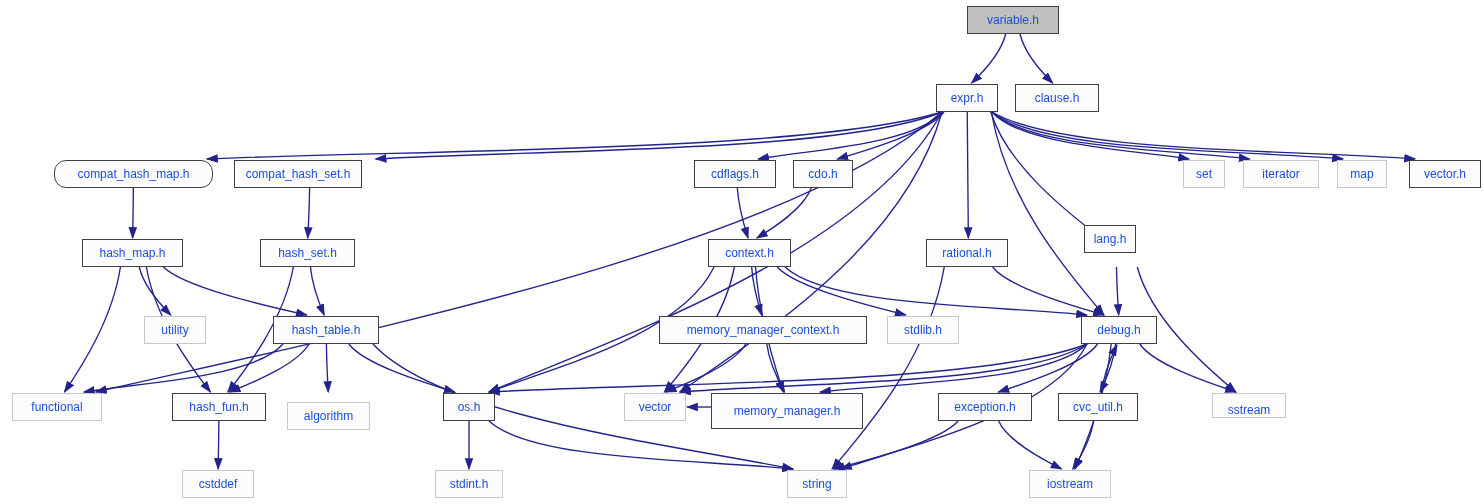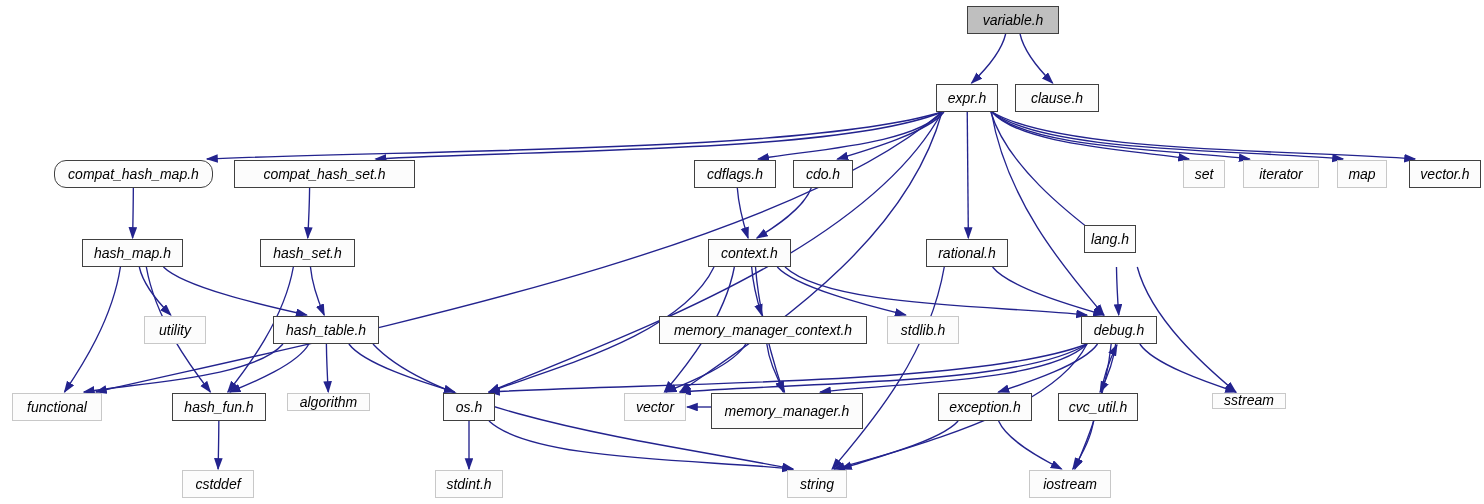--- a/index.html
+++ b/index.html
@@ -1,21 +1,21 @@
 <!DOCTYPE html>
 <html><head>
 <meta charset="utf-8">
 <style>
   html,body{margin:0;padding:0;background:#ffffff;}
   #graph{position:relative;width:1484px;height:504px;background:#ffffff;
          font-family:"Liberation Sans","DejaVu Sans",sans-serif;overflow:hidden;}
   #edges{position:absolute;left:0;top:0;width:1484px;height:504px;}
   .node{position:absolute;box-sizing:border-box;display:flex;align-items:center;
         justify-content:center;white-space:nowrap;background:#fcfcfc;
-        font-size:14px;color:#000000;letter-spacing:0px;font-style:italic;}
+        font-size:12px;color:#1d4ed8;letter-spacing:0px;}
   .node.sys{border:1px solid #c8c8c8;background:#fcfcfc;}
   .node.prj{border:1px solid #404040;background:#fcfcfc;}
   .node.root{border:1.6px solid #404040;background:#bfbfbf;}
   .node.thick{border:1.6px solid #404040;align-items:center;}
 </style>
 </head>
 <body>
 
 <div id="graph">
   <svg id="edges" viewBox="0 0 1484 504" xmlns="http://www.w3.org/2000/svg">
@@ -92,21 +92,21 @@
       </div>
       <div class="node prj thick" style="left: 936px; top: 84px; width: 62px; height: 28px;">
         <span>expr.h</span>
       </div>
       <div class="node prj" style="left: 1015px; top: 84px; width: 84px; height: 28px;">
         <span>clause.h</span>
       </div>
       <div class="node prj" style="left: 54px; top: 160px; width: 159px; height: 28px; border-radius: 12px;">
         <span>compat_hash_map.h</span>
       </div>
-      <div class="node prj" style="left: 234px; top: 160px; width: 181px; height: 28px; align-items: center;">
+      <div class="node prj" style="left: 234px; top: 160px; width: 128px; height: 28px; align-items: center;">
         <span>compat_hash_set.h</span>
       </div>
       <div class="node prj" style="left: 694px; top: 160px; width: 82px; height: 28px;">
         <span>cdflags.h</span>
       </div>
       <div class="node prj" style="left: 793px; top: 160px; width: 60px; height: 28px;">
         <span>cdo.h</span>
       </div>
       <div class="node sys" style="left: 1183px; top: 160px; width: 42px; height: 28px;">
         <span>set</span>
@@ -149,39 +149,39 @@
       </div>
       <div class="node prj thick" style="left: 1081px; top: 316px; width: 76px; height: 28px;">
         <span>debug.h</span>
       </div>
       <div class="node sys" style="left: 12px; top: 393px; width: 90px; height: 28px;">
         <span>functional</span>
       </div>
       <div class="node prj thick" style="left: 172px; top: 393px; width: 94px; height: 28px;">
         <span>hash_fun.h</span>
       </div>
-      <div class="node sys" style="left: 287px; top: 393px; width: 83px; height: 18px;">
+      <div class="node sys" style="left: 287px; top: 402px; width: 83px; height: 28px;">
         <span>algorithm</span>
       </div>
       <div class="node prj thick" style="left: 443px; top: 393px; width: 52px; height: 28px;">
         <span>os.h</span>
       </div>
       <div class="node sys" style="left: 624px; top: 393px; width: 62px; height: 28px;">
         <span>vector</span>
       </div>
       <div class="node prj thick" style="left: 711px; top: 393px; width: 152px; height: 36px;">
         <span>memory_manager.h</span>
       </div>
       <div class="node prj thick" style="left: 938px; top: 393px; width: 94px; height: 28px;">
         <span>exception.h</span>
       </div>
       <div class="node prj thick" style="left: 1058px; top: 393px; width: 80px; height: 28px;">
         <span>cvc_util.h</span>
       </div>
-      <div class="node sys" style="left: 1212px; top: 393px; width: 74px; height: 16px; align-items: flex-end;">
+      <div class="node sys" style="left: 1212px; top: 393px; width: 74px; height: 25px; align-items: flex-end;">
         <span>sstream</span>
       </div>
       <div class="node sys" style="left: 182px; top: 470px; width: 72px; height: 28px;">
         <span>cstddef</span>
       </div>
       <div class="node sys" style="left: 435px; top: 470px; width: 68px; height: 28px;">
         <span>stdint.h</span>
       </div>
       <div class="node sys" style="left: 787px; top: 470px; width: 60px; height: 28px;">
         <span>string</span>

